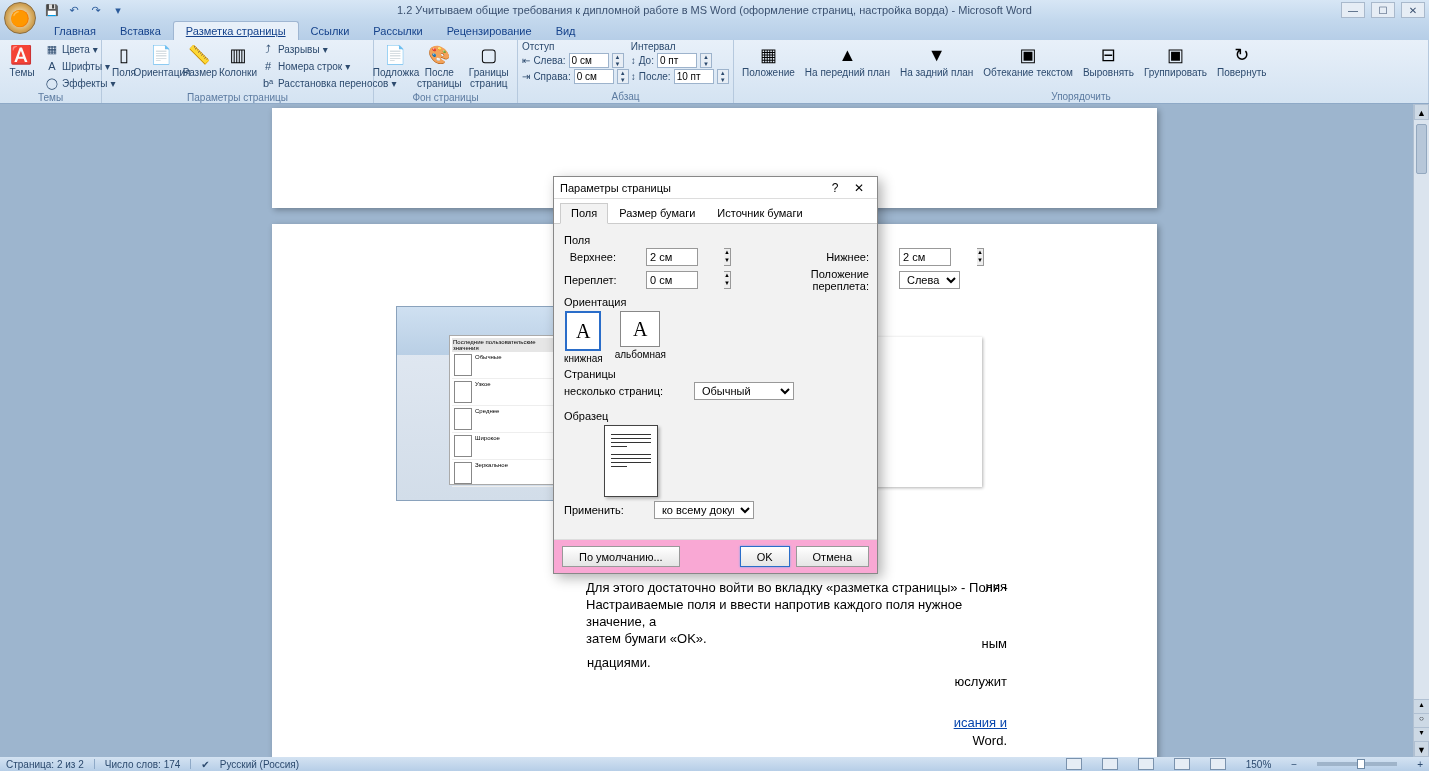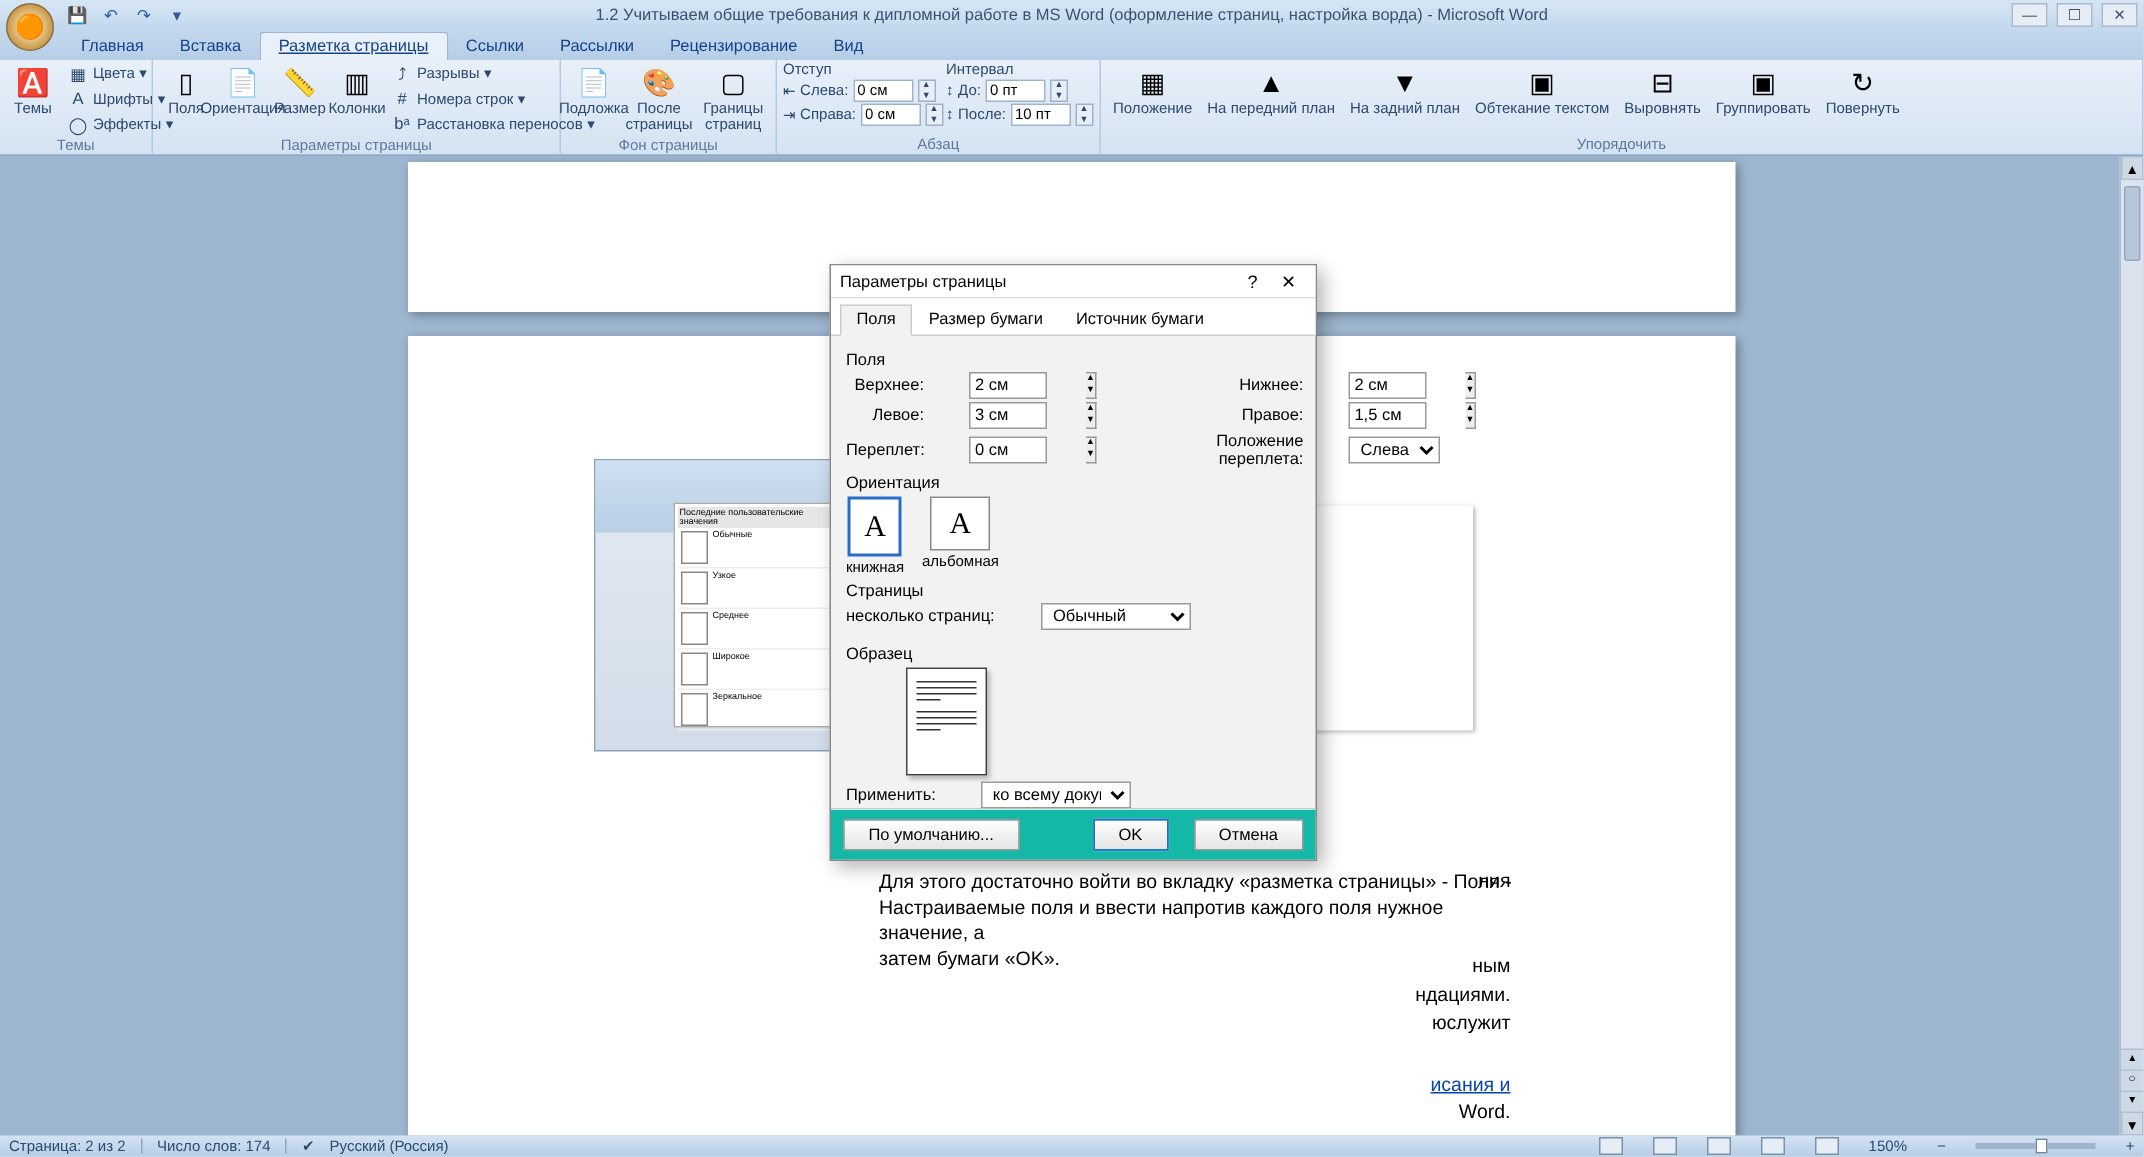--- a/index.html
+++ b/index.html
@@ -73,21 +73,21 @@
 .field-select { height: 18px; border: 1px solid #999; background: #fff; font-size: 11px; padding: 0 3px; }
 .orient-row { display: flex; gap: 12px; margin-top: 3px; }
 .orient-btn { display: flex; flex-direction: column; align-items: center; gap: 2px; cursor: pointer; }
 .orient-page { width: 36px; height: 40px; border: 1px solid #888; background: #fff; display: flex; align-items: center; justify-content: center; font-size: 20px; font-family: serif; }
 .orient-page.landscape { width: 40px; height: 36px; }
 .orient-btn.selected .orient-page { border: 2px solid #2a6dc9; }
 .orient-lbl { font-size: 10px; }
 .preview-page { width: 54px; height: 72px; border: 1px solid #444; background: #fff; box-shadow: 2px 2px 3px rgba(0,0,0,.25); margin: 3px 0 3px 40px; padding: 8px 6px; display:flex; flex-direction:column; gap:3px;}
 .preview-line { height:1px; background:#333; }
 .preview-line.short { width: 40%;}
-.dlg-footer { position: absolute; bottom: 0; left: 0; right: 0; padding: 6px 8px; display: flex; align-items: center; gap: 17px; border-top: 1px solid #ddd; background: #14b8a6; }
+.dlg-footer { position: absolute; bottom: 0; left: 0; right: 0; padding: 6px 8px; display: flex; align-items: center; gap: 6px; border-top: 1px solid #ddd; background: #f9a8d4; }
 .dlg-footer .spacer { flex: 1; }
 .dlg-btn { height: 21px; padding: 0 16px; border: 1px solid #999; background: linear-gradient(#fff,#e5e5e5); font-size: 11px; cursor: pointer; }
 .dlg-btn.primary { border: 1px solid #2a6dc9; box-shadow: 0 0 2px #6fa8f0; }
 
 
 .vscroll { position: absolute; right: 0; top: 104px; bottom: 14px; width: 16px; background: #dbe4ee; border-left: 1px solid #b0c0d2; }
 .vscroll .arrow { height: 16px; background: #cdd9e5; text-align: center; font-size: 9px; line-height: 16px; border: 1px solid #b0c0d2; }
 .vscroll .thumb { position: absolute; left: 2px; right: 2px; top: 20px; height: 50px; background: #b7c7d9; border: 1px solid #93a8bf; border-radius: 2px; }
 .vscroll .nav-btns { position:absolute; bottom: 16px; left:0; right:0; display:flex; flex-direction:column; }
 .vscroll .nav-btns div { height:14px; font-size:8px; text-align:center; border-top:1px solid #b0c0d2; background:#cdd9e5;}
@@ -304,21 +304,21 @@
           </div>
       </div>
       <div class="embed-doc">
           <div class="embed-docpage"></div>
         </div>
     </div>
 
     <div class="doc-text">
       <p style="text-align:right;">ния</p>
       <p style="text-align:right; margin-top:40px;">ным</p>
-      <p style="text-align:right;">ндациями.</p>
+      <p style="">ндациями.</p>
       <p style="text-align:right;">юслужит</p>
       <p style="text-align:right; margin-top:24px; color:#0645ad; text-decoration:underline;">исания и</p>
       <p style="text-align:right;">Word.</p>
 
     </div>
     <div style="position:absolute; left:314px; top:356px; width:432px; font-family:'Times New Roman',serif; font-size:13px; line-height:1.3;">
       <p>Для этого достаточно войти во вкладку «разметка страницы» - Поля -</p>
       <p>Настраиваемые поля и ввести напротив каждого поля нужное значение, а</p>
       <p>затем бумаги «OK».</p>
     </div>
@@ -340,34 +340,20 @@
     <div class="section-label">Поля</div>
     <div class="field-row">
       <label>Верхнее:</label>
       <input class="field-input" value="2 см" style="">
         <div class="field-spin">
           <span>▲</span>
           <span>▼</span>
         </div>
       <label class="field-label-r">Нижнее:</label>
       <input class="field-input" value="2 см" style="">
-        <div class="field-spin">
-          <span>▲</span>
-          <span>▼</span>
-        </div>
-    </div>
-    <div class="field-row">
-      <label>Левое:</label>
-      <input class="field-input" value="3 см" style="">
-        <div class="field-spin">
-          <span>▲</span>
-          <span>▼</span>
-        </div>
-      <label class="field-label-r">Правое:</label>
-      <input class="field-input" value="1,5 см" style="">
         <div class="field-spin">
           <span>▲</span>
           <span>▼</span>
         </div>
     </div>
     <div class="field-row">
       <label>Переплет:</label>
       <input class="field-input" value="0 см" style="">
         <div class="field-spin">
           <span>▲</span>

